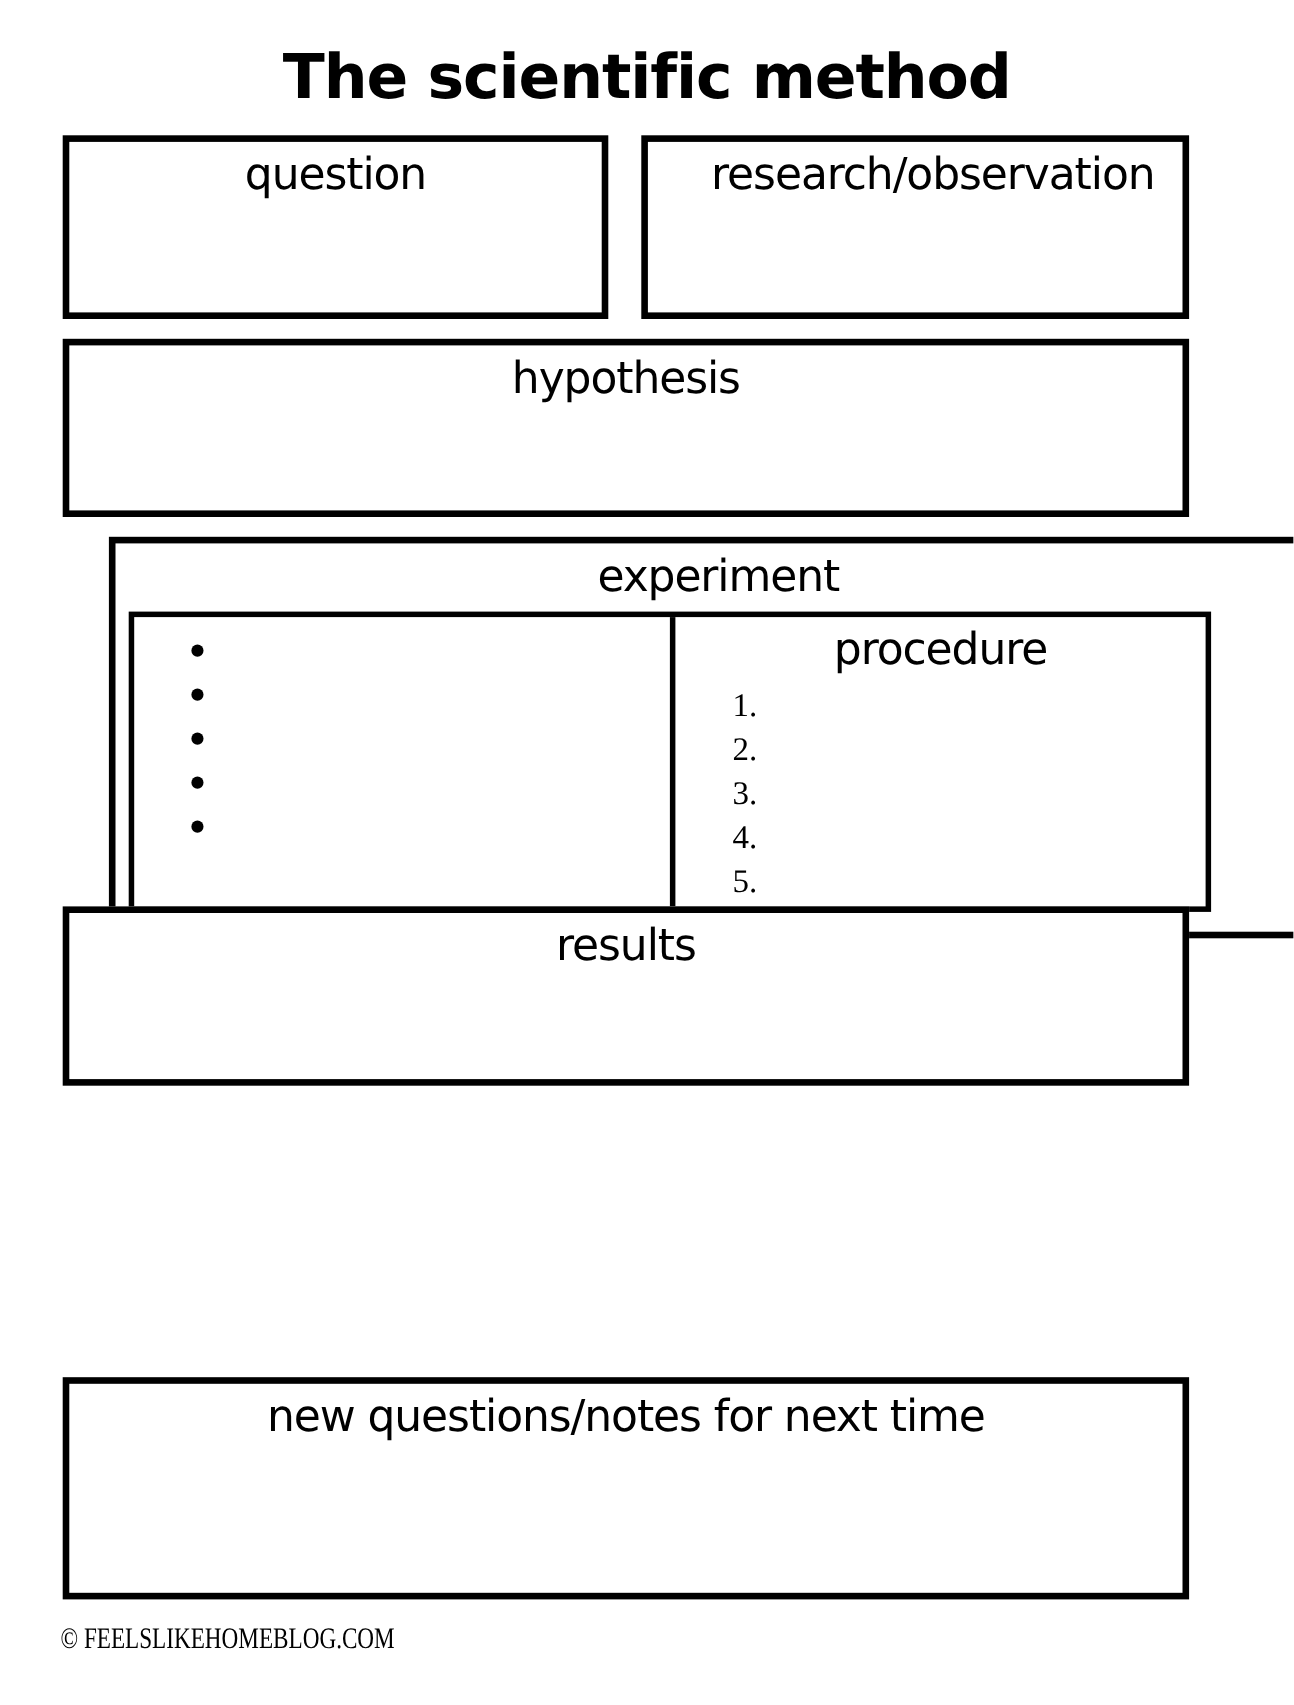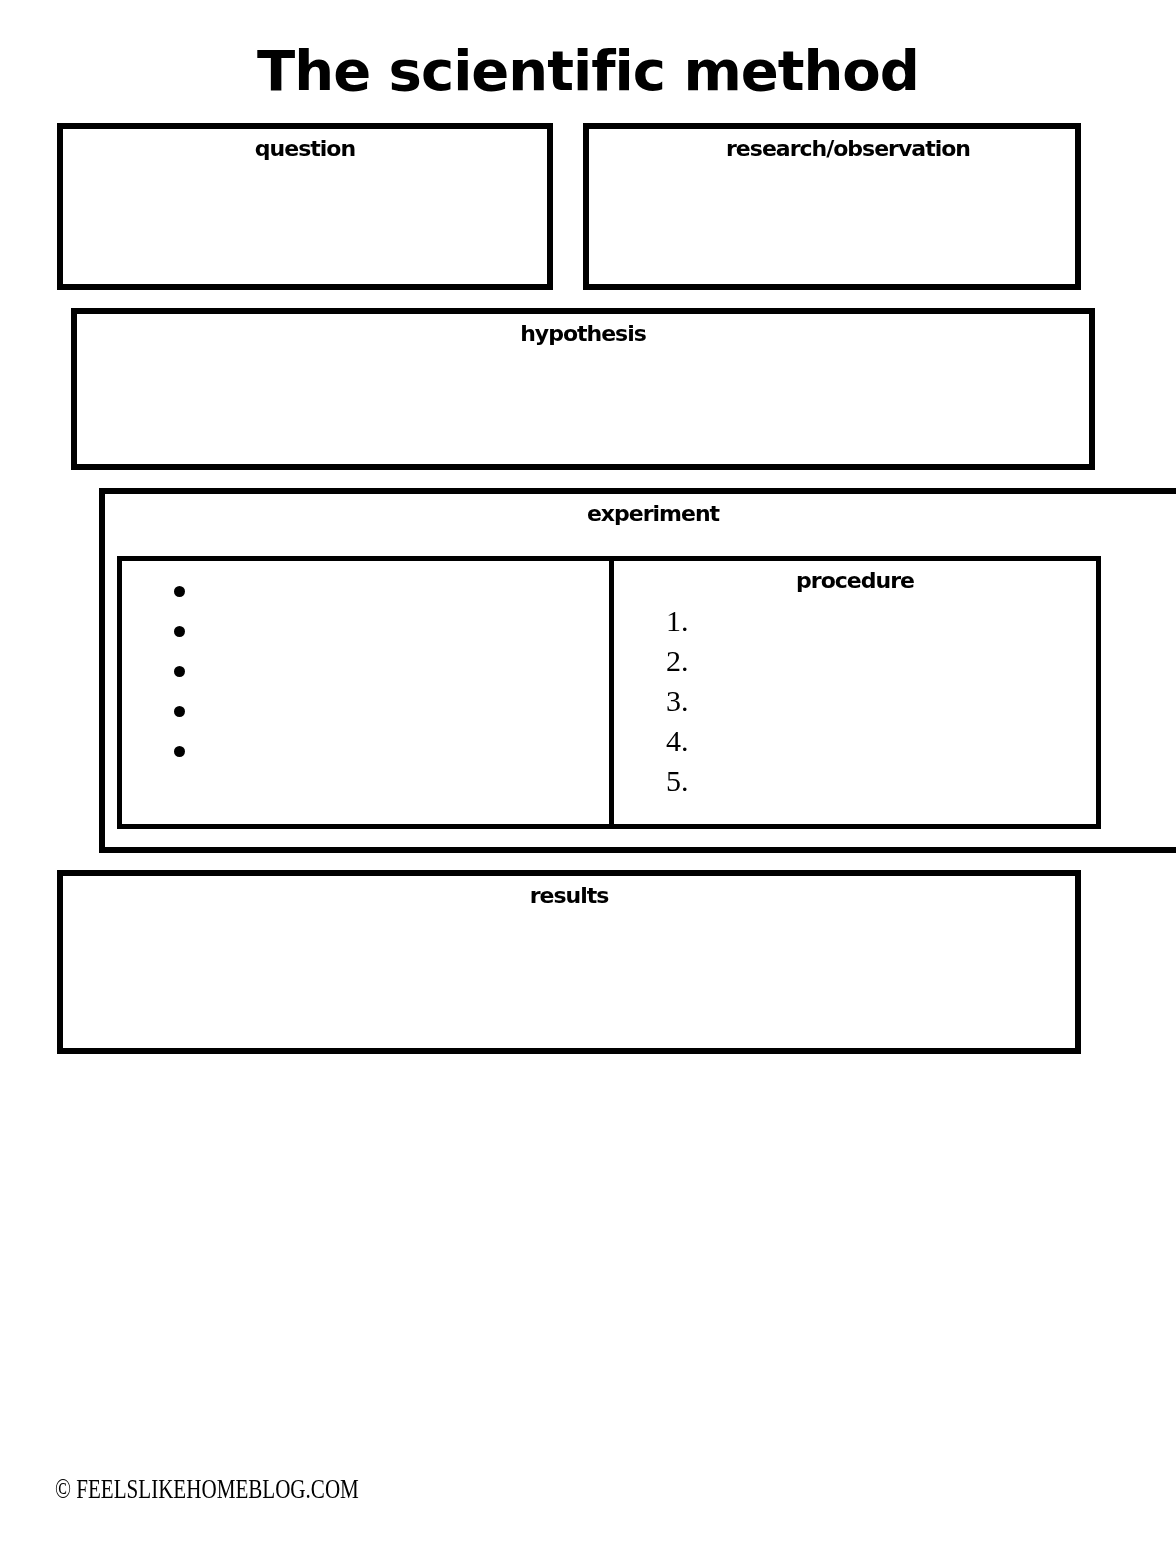--- a/index.html
+++ b/index.html
@@ -29,33 +29,33 @@
     font-family: "DejaVu Sans", sans-serif;
   }
   .box {
     position: absolute;
     box-sizing: border-box;
     border: 6px solid #000000;
     background: #ffffff;
   }
   .box-label {
     text-align: center;
-    font-weight: 700;
-    font-size: 22px;
+    font-weight: 400;
+    font-size: 40px;
     letter-spacing: -1px;
     padding-top: 7px;
     line-height: 1.15;
   }
   
   .box-question    { left: 57px;  top: 123px;  width: 496px;  height: 167px; }
   .box-research    { left: 583px; top: 123px;  width: 498px;  height: 167px; padding-left: 32px; }
   
-  .box-hypothesis  { left: 71px;  top: 308px;  width: 1024px; height: 162px; }
+  .box-hypothesis  { left: 57px;  top: 308px;  width: 1024px; height: 162px; }
   .box-experiment  { left: 57px;  top: 488px;  width: 1108px; height: 365px; margin-left: 42px; }
-  .box-results     { left: 57px;  top: 870px;  width: 1024px; height: 184px; }
+  .box-results     { left: 57px;  top: 824px;  width: 1024px; height: 163px; }
   .box-conclusions { left: 57px;  top: 1071px; width: 1024px; height: 164px; }
   .box-newq        { left: 57px;  top: 1252px; width: 1024px; height: 202px; }
 
   
   .experiment-inner {
     position: absolute;
     left: 12px;
     top: 62px;
     width: 984px;
     height: 273px;
@@ -175,16 +175,20 @@
       </div>
     </div>
   </section>
 
   <section class="box box-results">
     <div class="box-label">results</div>
     <div class="write-area"></div>
   </section>
 
 
+  <section class="box box-newq">
+    <div class="box-label">new questions/notes for next time</div>
+    <div class="write-area"></div>
+  </section>
 
   <div class="footer">© feelslikehomeblog.com</div>
 
 </div>
 
 </body></html>

